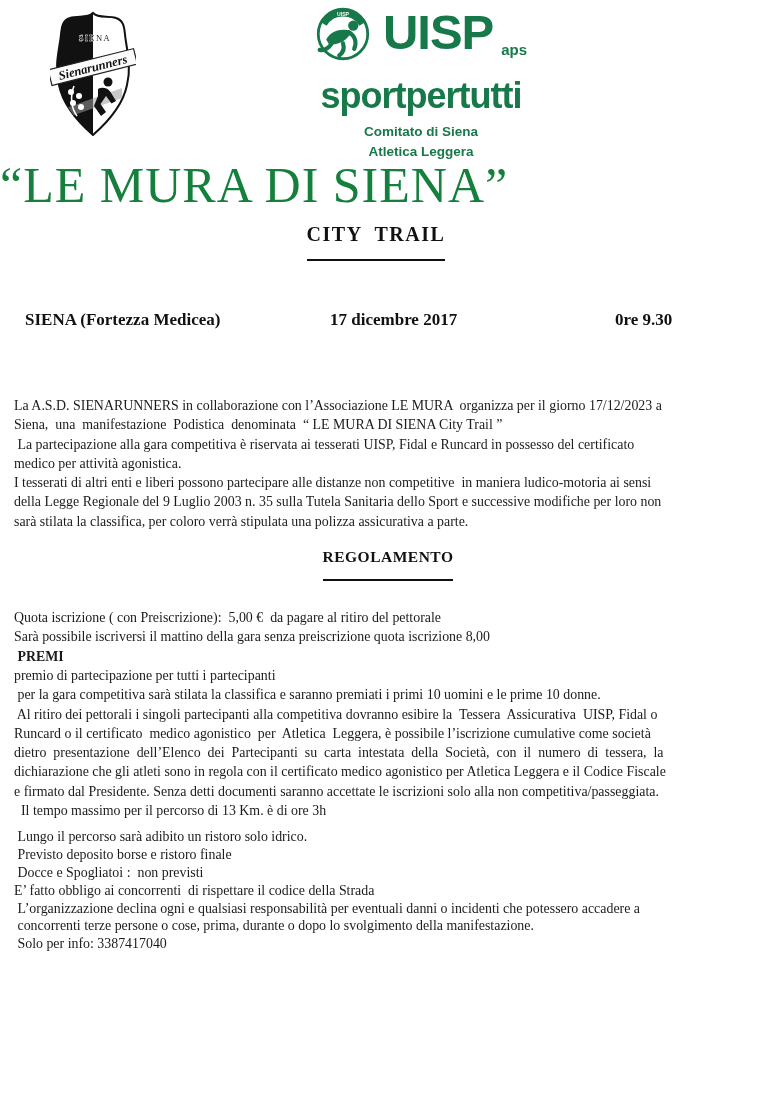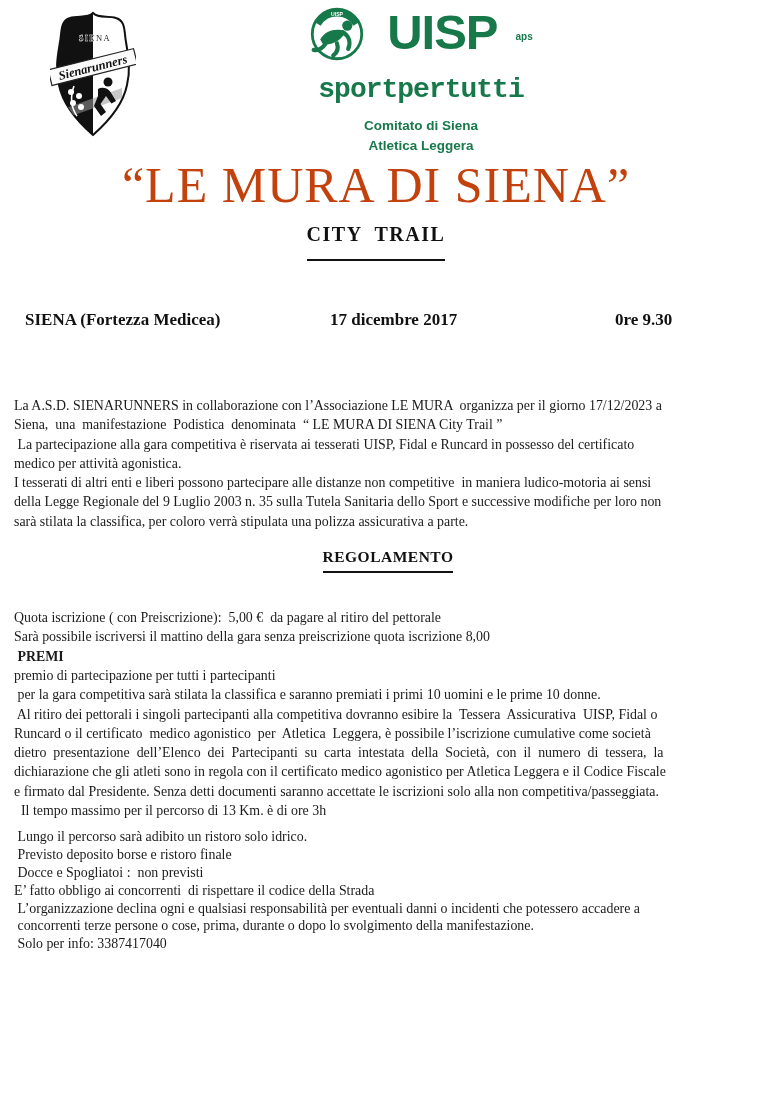--- a/index.html
+++ b/index.html
@@ -10,46 +10,46 @@
   }
   html,body{margin:0;padding:0;background:#fff;}
   .page{
     position:relative;width:752px;height:1104px;background:#fff;
     overflow:hidden;color:var(--ink);
     font-family:"Liberation Serif","DejaVu Serif",serif;
   }
   
   .shield{position:absolute;left:50px;top:8px;}
   .uisp-block{position:absolute;left:296px;top:6px;width:250px;text-align:center;}
-  .uisp-row{display:flex;align-items:flex-start;justify-content:center;gap:22px;}
+  .uisp-row{display:flex;align-items:flex-start;justify-content:center;gap:12px;}
   .uisp-acronym{
     font-family:"Liberation Sans","DejaVu Sans",sans-serif;
     font-weight:bold;font-size:49px;line-height:52px;letter-spacing:-1px;
     color:var(--uisp_green);
   }
   .uisp-aps{
-    font-family:"Liberation Sans",sans-serif;font-weight:bold;font-size:10px;
-    color:var(--uisp_green);align-self:flex-end;margin-left:-4px;margin-bottom:20px;
+    font-family:"Liberation Sans",sans-serif;font-weight:bold;font-size:15px;
+    color:var(--uisp_green);align-self:flex-end;margin-left:-4px;margin-bottom:4px;
   }
   .uisp-wordmark{
-    font-family:Liberation Mono, monospace;font-weight:bold;
-    font-size:28px;line-height:40px;letter-spacing:-1px;color:var(--uisp_green);
-    margin-top:8px;
+    font-family:Liberation Sans, sans-serif;font-weight:bold;
+    font-size:36px;line-height:40px;letter-spacing:-1px;color:var(--uisp_green);
+    margin-top:14px;
   }
   .uisp-committee,.uisp-section{
     font-family:"Liberation Sans","DejaVu Sans",sans-serif;font-weight:bold;
     font-size:13.5px;line-height:20px;color:var(--uisp_green);
   }
   .uisp-committee{margin-top:6px;}
   .ic-fill{fill:var(--uisp_green);}
   .ic-stroke{stroke:var(--uisp_green);fill:none;}
   
   .title{
-    position:absolute;top:158px;left:0;right:0;text-align:center;
-    font-size:50px;line-height:54px;letter-spacing:1px;color:#c2410c;white-space:pre;
+    position:absolute;top:158px;left:0;right:0;text-align:left;
+    font-size:50px;line-height:54px;letter-spacing:1px;color:#15803d;white-space:pre;
   }
   .subtitle-wrap{position:absolute;top:222px;left:0;right:0;text-align:center;}
   .subtitle{
     display:inline-block;font-weight:bold;font-size:20px;line-height:24px;
     letter-spacing:1.5px;color:#111;border-bottom:2px solid #111;
     padding-bottom:13px;white-space:pre;
   }
   
   .event-line{position:absolute;top:310px;left:0;right:0;height:24px;
     font-weight:bold;font-size:17px;color:#111;}
@@ -60,21 +60,21 @@
   .bodytext{
     position:absolute;top:396px;left:14px;width:748px;
     font-size:13.9px;line-height:19.3px;color:var(--ink);
   }
   .bodytext p{margin:0;white-space:pre;}
   .gap16{height:16px;} .gap17{height:17px;} .gap15{height:15px;}
   .gap9{height:9px;} .gap8{height:8px;}
   .heading-wrap{text-align:center;height:20px;line-height:20px;}
   .heading{
     display:inline-block;font-weight:bold;font-size:15.5px;letter-spacing:0.5px;
-    border-bottom:2px solid #111;padding-bottom:4px;color:#111;white-space:pre;
+    border-bottom:2px solid #111;padding-bottom:12px;color:#111;white-space:pre;
   }
   .bold{font-weight:bold;}
   .final{line-height:17.8px;}
   .email-link{
     color:var(--link_blue);
     background:var(--link_highlight);
     text-decoration:underline;
     cursor:pointer;
   }
 </style>

